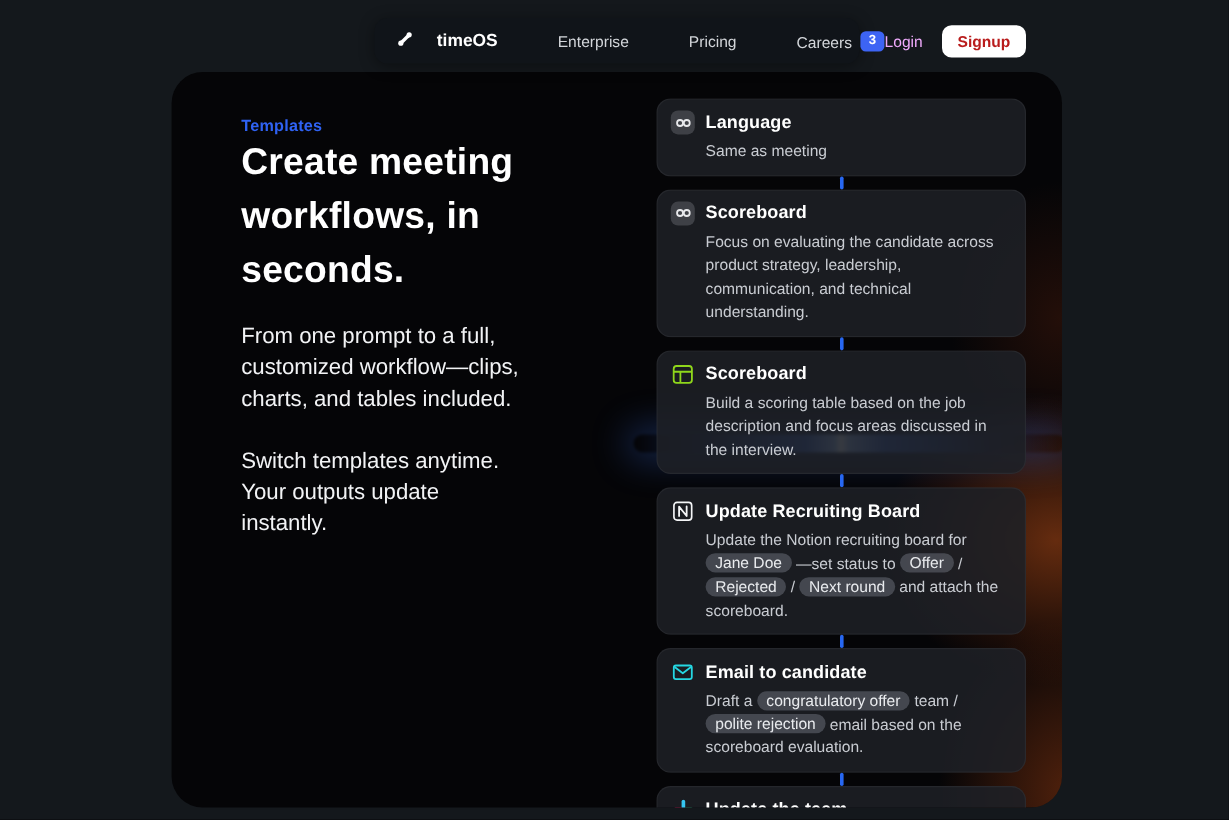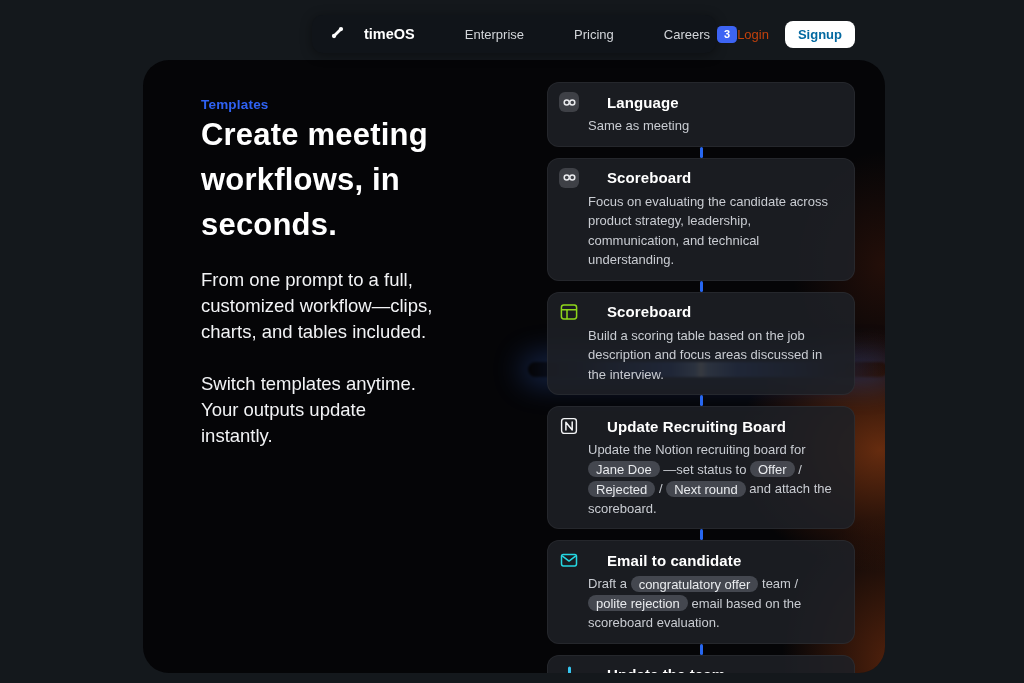--- a/index.html
+++ b/index.html
@@ -12,25 +12,25 @@
 
   
   .nav {
     position:absolute; left:312px; top:15px; width:404px; height:38px;
     background:#101419; border-radius:11px;
     display:flex; align-items:center; padding:0 13px 0 18px;
     box-shadow:0 2px 12px rgba(0,0,0,0.4);
     z-index:5;
   }
   .brand { display:flex; align-items:center; gap:19px; color:#ffffff; font-weight:700; font-size:14.5px; cursor:pointer; }
-  .nav-link { color:#d3d6da; font-size:13px; margin-left:22px; display:flex; align-items:center; gap:7px; cursor:pointer; white-space:nowrap;padding-left:28px; }
+  .nav-link { color:#d3d6da; font-size:13px; margin-left:22px; display:flex; align-items:flex-end; gap:7px; cursor:pointer; white-space:nowrap;padding-left:28px; }
   .badge { background:#3D64F4; color:#fff; font-size:11px; line-height:15px; padding:1px 7px; border-radius:4.5px; font-weight:700; }
-  .login { margin-left:auto; color:#c2410c; font-size:13px; cursor:pointer; }
+  .login { margin-left:auto; color:#f0abfc; font-size:13px; cursor:pointer; }
   .signup {
-    margin-left:16px; background:#ffffff; color:#0369a1;
+    margin-left:16px; background:#ffffff; color:#b91c1c;
     font-size:13px; font-weight:700; padding:6px 13px; border-radius:8px;
     border:none; cursor:pointer; font-family:inherit;
   }
 
   
   .panel {
     position:absolute; left:143px; top:60px; width:742px; height:613px;
     border-radius:26px; background:#050507; overflow:hidden;
   }
   .glow-orange {
@@ -64,21 +64,21 @@
   .connector::before { content:""; width:3px; height:100%; background:#2767F1; border-radius:2px; }
   .card {
     background:rgba(30,32,37,0.88);
     border:1px solid rgba(255,255,255,0.05);
     border-radius:12px; padding:9px 14px 10px 11px;
   }
   .card-head { display:flex; align-items:center; gap:9px; }
   .card-icon { width:20px; height:20px; display:flex; align-items:center; justify-content:center; flex:0 0 auto; }
   .card-icon.boxed { background:#3E4046; border-radius:6px; }
   .card-icon svg { display:block; }
-  .card-title { color:#ffffff; font-size:15px; font-weight:700; line-height:19px; letter-spacing:0.1px;margin-left:19px; }
+  .card-title { color:#ffffff; font-size:15px; font-weight:700; line-height:19px; letter-spacing:0.1px; }
   .card-desc { margin:4px 0 0 29px; color:#c9ccd2; font-size:13px; line-height:19.5px; }
   .chip { background:rgba(126,131,142,0.42); border-radius:9px; padding:0.5px 8px; color:#e9ebee; white-space:nowrap;margin-top:30px; }
 </style>
 </head>
 <body>
 
 <nav class="nav">
   <div class="brand">
     <span>
       <svg width="15" height="15" viewBox="0 0 16 16">

